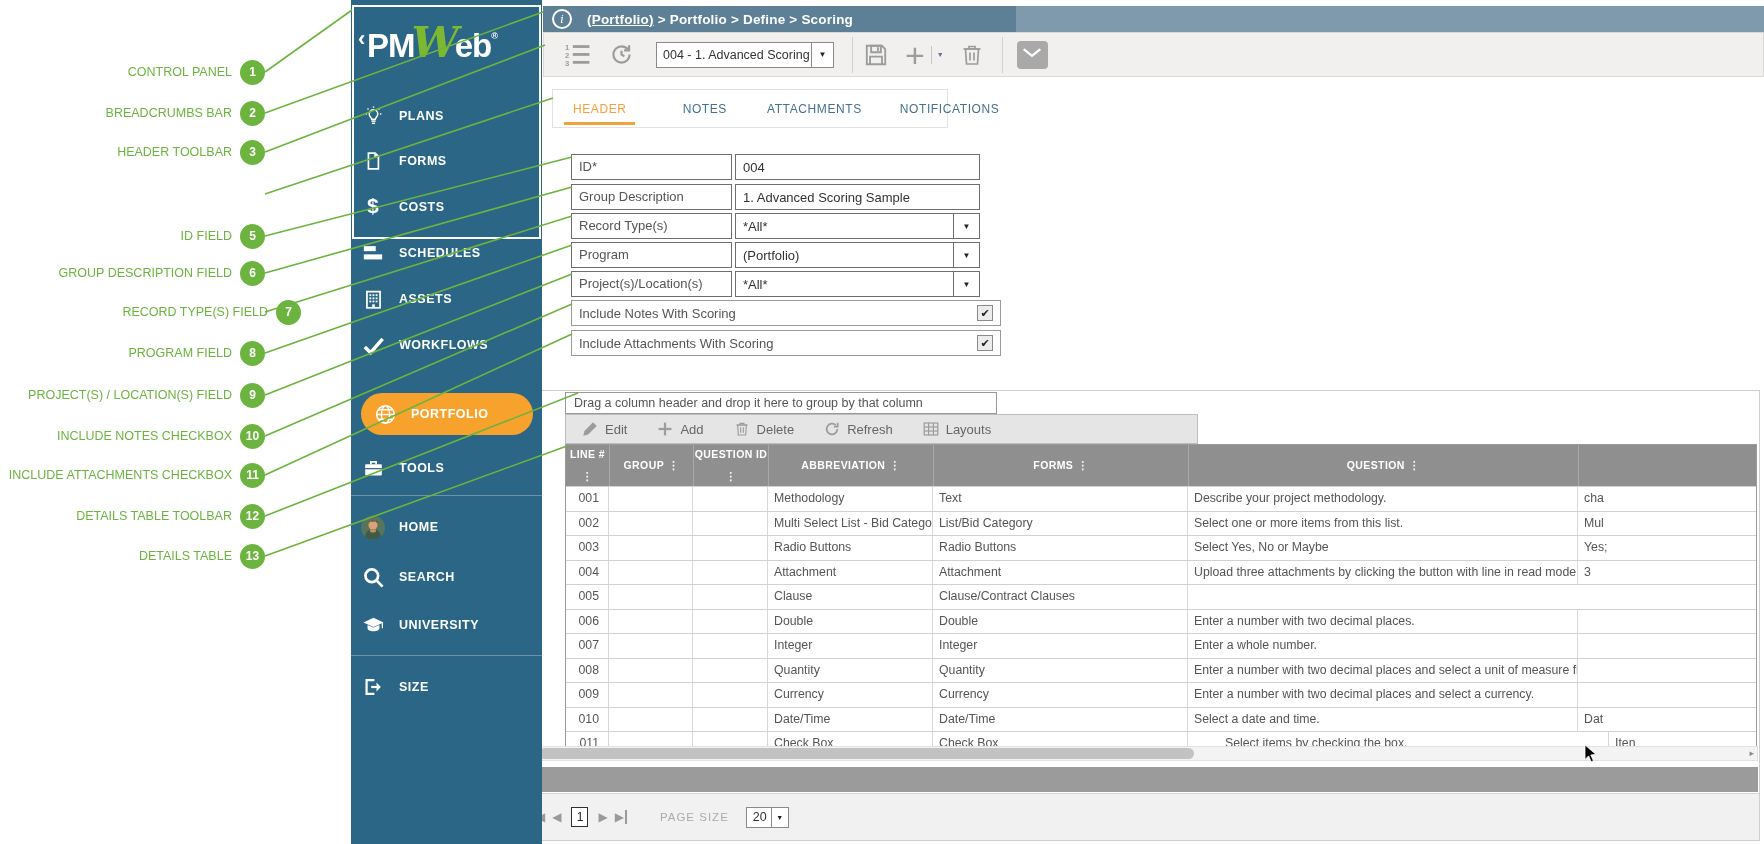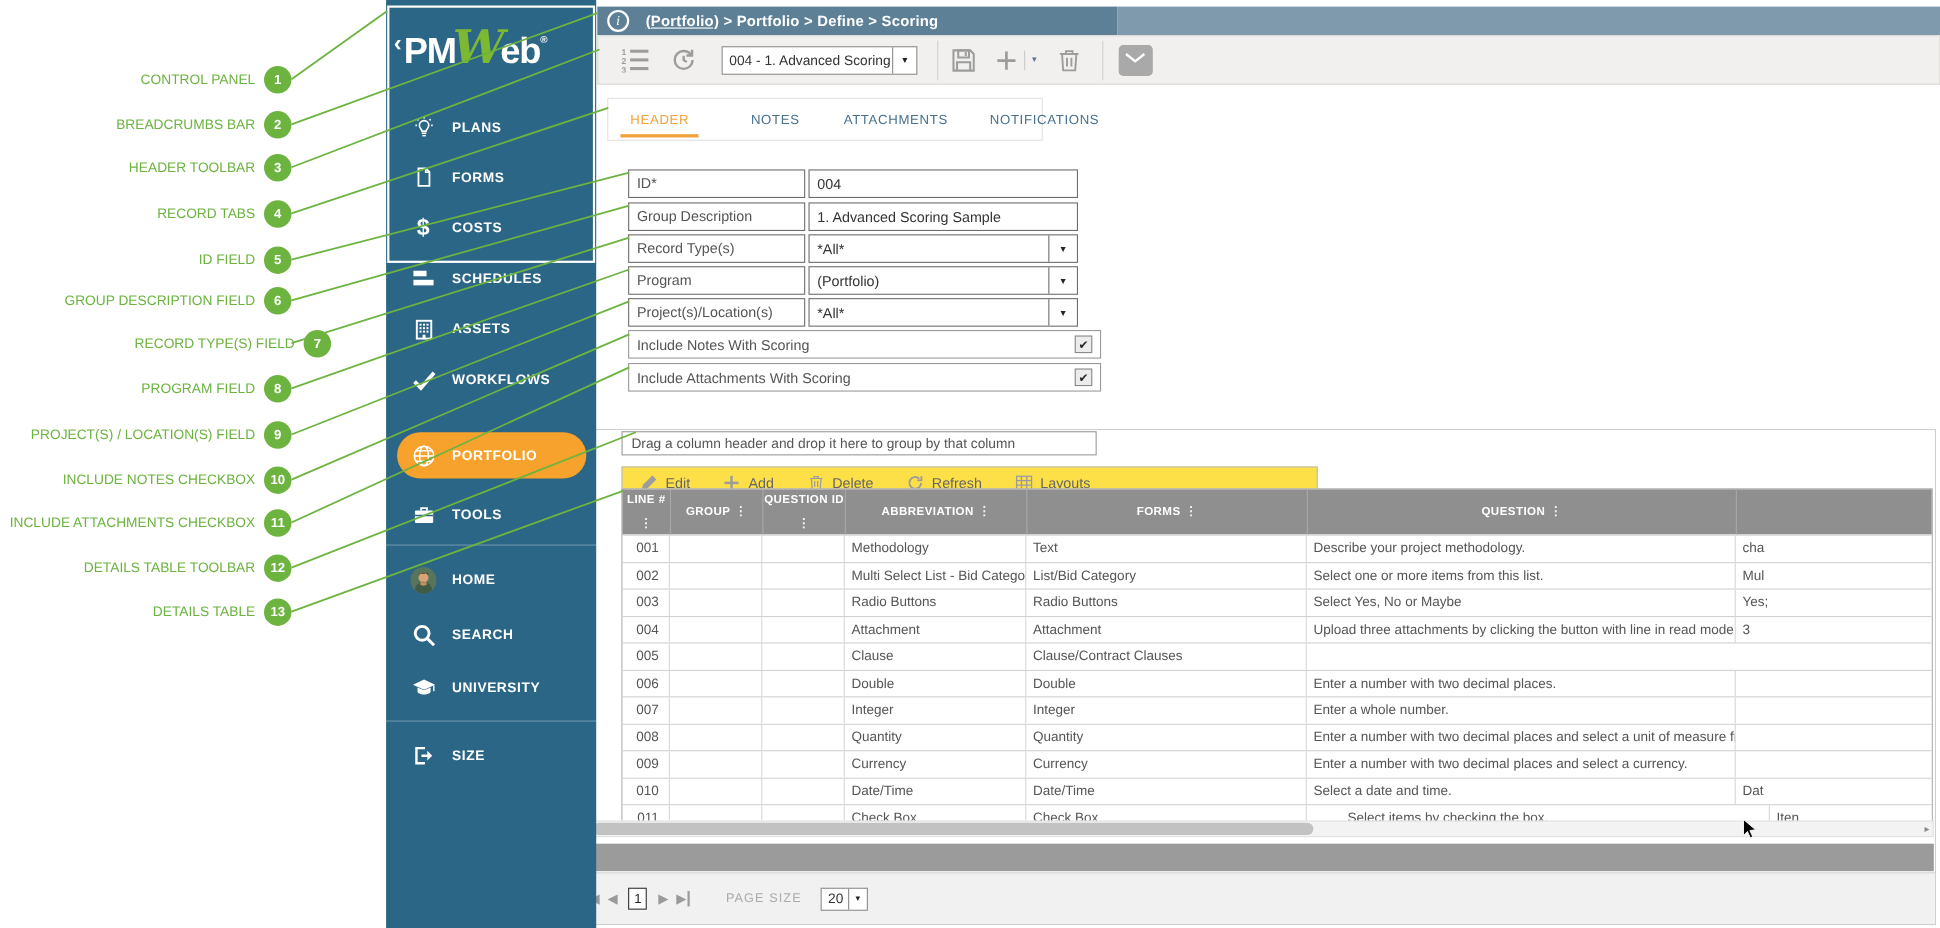--- a/index.html
+++ b/index.html
@@ -17,21 +17,21 @@
 
   
   .sidebar{position:absolute;left:351px;top:0;width:191px;height:844px;background:#2c6686;z-index:1;}
   .collapse{position:absolute;left:7px;top:26px;color:#fff;font-size:22px;font-weight:bold;cursor:pointer;}
   .logo{position:absolute;left:16px;right:0;top:18px;text-align:left;color:#fff;
         font-weight:bold;font-size:33px;letter-spacing:-1px;white-space:nowrap;}
   .logo .logo-w{font-family:"DejaVu Serif",serif;font-style:italic;font-weight:bold;
                 color:#7cb832;font-size:42px;margin:0 -3px;}
   .logo sup{font-size:9px;vertical-align:18px;letter-spacing:0;}
   .side-item{position:absolute;left:0;width:191px;height:42px;display:flex;align-items:center;gap:14px;
-             padding-left:22px;box-sizing:border-box;color:#fff;font-size:12.5px;font-weight:bold;
+             padding-left:10px;box-sizing:border-box;color:#fff;font-size:12.5px;font-weight:bold;
              letter-spacing:.5px;cursor:pointer;}
   .side-item.active{left:10px;width:172px;background:#f6a22c;border-radius:21px;padding-left:12px;}
   .icon-20{width:24px;height:24px;display:flex;align-items:center;justify-content:center;flex:none;}
   .side-sep{position:absolute;left:0;width:191px;height:1px;background:rgba(255,255,255,.3);}
   .ctrl-highlight{position:absolute;left:352px;top:5px;width:189px;height:234px;border:2px solid #fff;
                   box-sizing:border-box;z-index:30;pointer-events:none;}
 
   
   .crumb-dark{position:absolute;left:543px;top:6px;width:473px;height:26px;background:#5d8096;
               display:flex;align-items:center;color:#fff;}
@@ -78,21 +78,21 @@
           box-sizing:border-box;display:flex;align-items:center;font-size:13px;color:#555;}
   .cbox{margin-left:auto;margin-right:7px;width:14px;height:14px;border:1px solid #8a8a8a;background:#ececec;
         font-size:11px;color:#222;display:flex;align-items:center;justify-content:center;cursor:pointer;}
 
   
   .dpanel{position:absolute;left:518px;top:390px;width:1242px;height:451px;border:1px solid #cfcfcf;
           background:#fff;box-sizing:border-box;}
   .dragbar{position:absolute;left:565px;top:392px;width:432px;height:22px;border:1px solid #9a9a9a;
            background:#fff;box-sizing:border-box;font-size:12.5px;color:#555;line-height:20px;
            padding-left:8px;white-space:nowrap;overflow:hidden;}
-  .gtoolbar{position:absolute;left:565px;top:424px;width:633px;height:30px;background:#fde047;
+  .gtoolbar{position:absolute;left:565px;top:414px;width:633px;height:30px;background:#e5e5e5;
             border:1px solid #bdbdbd;box-sizing:border-box;display:flex;align-items:center;
             gap:30px;padding-left:16px;}
   .gt-btn{display:flex;align-items:center;gap:7px;font-size:13px;color:#666;cursor:pointer;}
   .gt-ic{display:flex;align-items:center;} .gt-ic svg{width:16px;height:16px;}
   .gtable{position:absolute;left:565px;top:444px;width:1192px;border:1px solid #9a9a9a;
           box-sizing:border-box;background:#fff;}
   .ghead{display:flex;height:41px;background:#8f8f8f;}
   .gh{box-sizing:border-box;border-left:1px solid #a8a8a8;color:#fff;font-weight:bold;font-size:10.5px;
       letter-spacing:.4px;display:flex;align-items:center;justify-content:center;gap:4px;
       flex-wrap:wrap;line-height:13px;text-align:center;overflow:hidden;cursor:pointer;}
@@ -138,24 +138,20 @@
         <span class="anno-circle">1</span>
       </div>
       <div class="anno-row" style="top: 100px;">
         <span class="anno-label">BREADCRUMBS BAR</span>
         <span class="anno-circle">2</span>
       </div>
       <div class="anno-row" style="top: 139px;">
         <span class="anno-label">HEADER TOOLBAR</span>
         <span class="anno-circle">3</span>
       </div>
-      <div class="anno-row" style="top: 181px;">
-        <span class="anno-label">RECORD TABS</span>
-        <span class="anno-circle">4</span>
-      </div>
       <div class="anno-row" style="top: 223px;">
         <span class="anno-label">ID FIELD</span>
         <span class="anno-circle">5</span>
       </div>
       <div class="anno-row" style="top: 260px;">
         <span class="anno-label">GROUP DESCRIPTION FIELD</span>
         <span class="anno-circle">6</span>
       </div>
       <div class="anno-row" style="top: 299px; padding-left: 36px;">
         <span class="anno-label">RECORD TYPE(S) FIELD</span>

